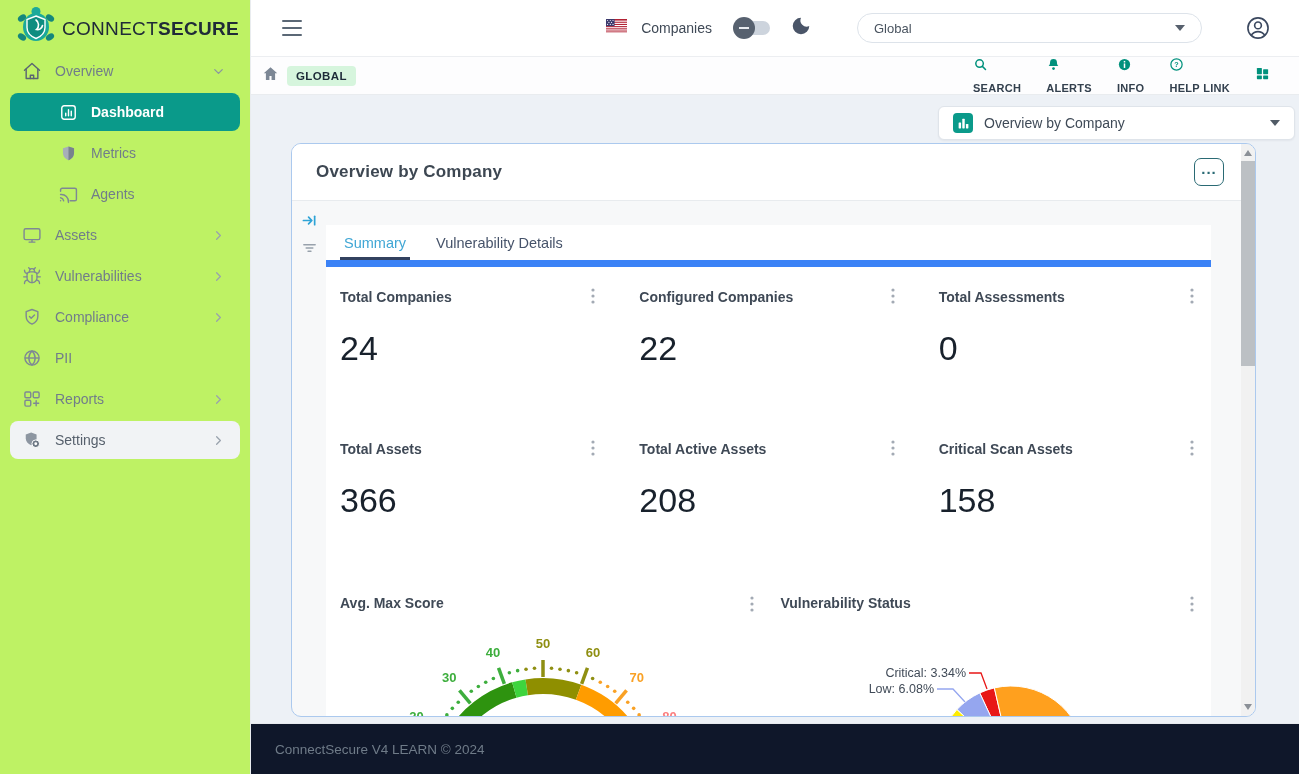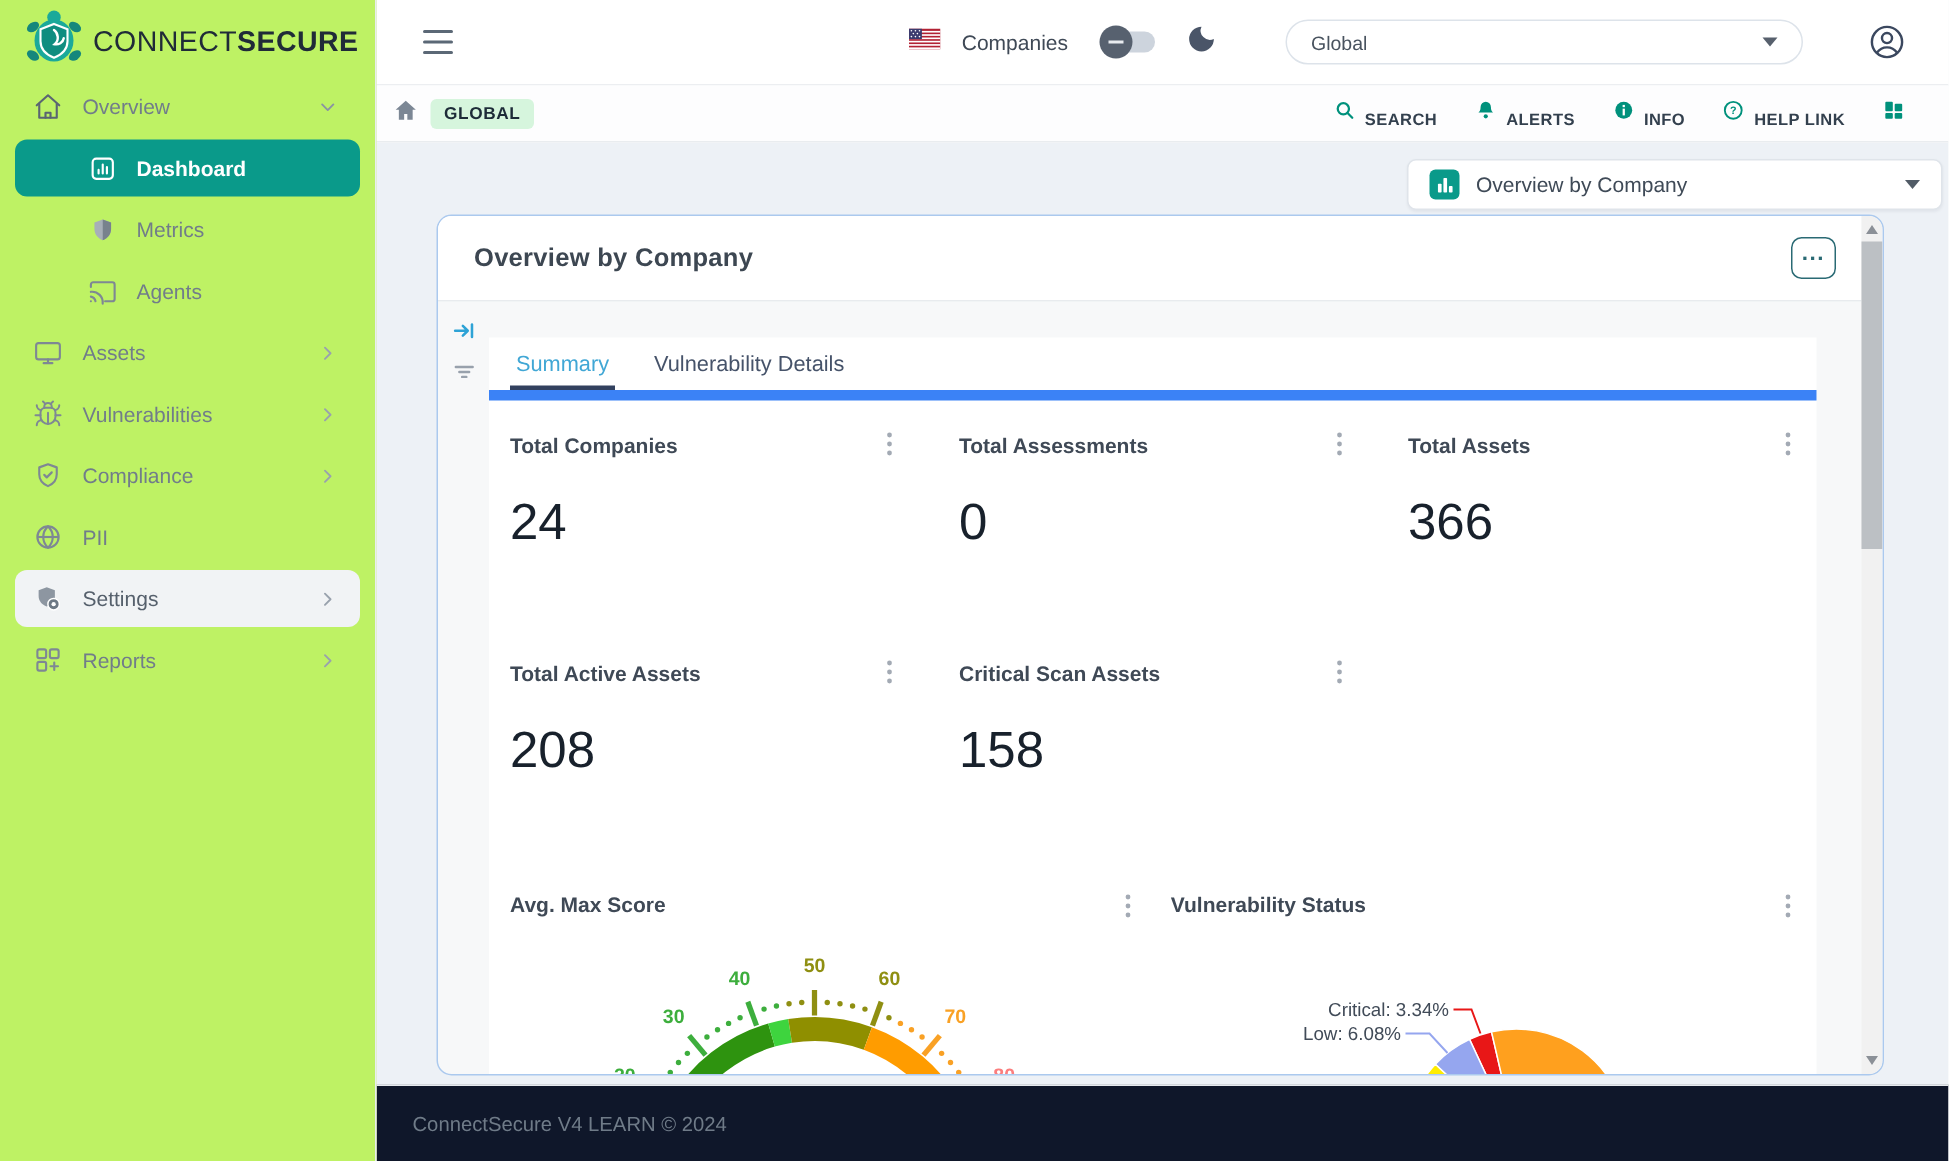--- a/index.html
+++ b/index.html
@@ -31,21 +31,21 @@
   .toggle { width:34px; height:14px; border-radius:7px; background:#cdd4dd; position:relative; cursor:pointer; margin:0 6px; }
   .toggle .knob { position:absolute; left:-3px; top:-4px; width:22px; height:22px; border-radius:50%; background:#57616f; }
   .toggle .knob::after { content:""; position:absolute; left:6px; top:10px; width:10px; height:2px; background:#e8ebef; }
   .scope-pill { margin-left:45px; width:345px; height:30px; border:1px solid #dde3ea; border-radius:15px; display:flex; align-items:center; padding:0 16px; font-size:13px; color:#49535f; cursor:pointer; }
   .scope-pill .caret { margin-left:auto; width:0; height:0; border-left:5px solid transparent; border-right:5px solid transparent; border-top:6px solid #57606d; }
   .profile-btn { margin-left:43px; cursor:pointer; display:flex; }
 
   .crumbbar { height:38px; min-height:38px; background:#fdfdfe; border-bottom:1px solid #e9ecef; display:flex; align-items:center; padding:0 29px 0 11px; }
   .crumb-badge { margin-left:8px; background:#d6f5dd; color:#1d2b38; font-size:11.5px; font-weight:700; letter-spacing:.4px; padding:4px 9px; border-radius:4px; cursor:pointer; }
   .crumb-actions { margin-left:auto; display:flex; align-items:center; gap:25px; }
-  .crumb-action { display:flex; align-items:flex-end; gap:6px; cursor:pointer; }
+  .crumb-action { display:flex; align-items:flex-start; gap:6px; cursor:pointer;flex-direction:column; }
   .crumb-action .ca-label { font-size:11px; font-weight:700; color:#33404e; letter-spacing:.3px; }
 
   .content { position:relative; flex:1; background:#edf1f6; }
   .view-select { position:absolute; right:4px; top:11px; width:357px; height:34px; background:#fff; border:1px solid #dfe4ea; border-radius:6px; box-shadow:0 1px 2px rgba(16,24,40,.05); display:flex; align-items:center; gap:11px; padding:0 14px; cursor:pointer; }
   .vs-icon { width:20px; height:20px; background:#0a9a8a; border-radius:4px; display:flex; align-items:center; justify-content:center; flex:none; }
   .vs-label { font-size:14px; color:#3f4a57; }
   .vs-caret { margin-left:auto; width:0; height:0; border-left:5px solid transparent; border-right:5px solid transparent; border-top:6px solid #515b66; }
 
   
   .widget { position:absolute; left:40px; top:48px; width:965px; height:574px; border:1px solid #abc9ee; border-radius:10px; background:#f7f8f9; display:flex; overflow:hidden; }
@@ -195,44 +195,44 @@
       <span class="nav-ic">
         <svg width="20" height="20" viewBox="0 0 24 24" fill="none" stroke="#7e8894" stroke-width="1.7">
             <circle cx="12" cy="12" r="8.5"></circle>
             <path d="M3.5 12h17"></path>
             <path d="M12 3.5c2.5 2.3 3.8 5.2 3.8 8.5s-1.3 6.2-3.8 8.5c-2.5-2.3-3.8-5.2-3.8-8.5s1.3-6.2 3.8-8.5z"></path>
           </svg>
       </span>
       <span class="nav-label">PII</span>
     </div>
 
-    <div class="nav-row highlight">
-      <span class="nav-ic">
-        <svg width="20" height="20" viewBox="0 0 24 24" fill="none" stroke="#7e8894" stroke-width="1.7" stroke-linejoin="round">
-            <path d="M11 3l6.5 2.3V10c0 4-2.6 6.9-6.5 8.4C7.1 16.9 4.5 14 4.5 10V5.3z" fill="#8d96a1" stroke="none"></path>
-            <circle cx="16.5" cy="16.5" r="4.6" fill="#6e7985" stroke="#fff" stroke-width="1.2"></circle>
-            <circle cx="16.5" cy="16.5" r="1.7" fill="#fff" stroke="none"></circle>
-          </svg>
-      </span>
-      <span class="nav-label">Settings</span>
-      <span class="chev"><svg width="15" height="15" viewBox="0 0 24 24" fill="none" stroke="#99a2ad" stroke-width="2" stroke-linecap="round" stroke-linejoin="round">
-            <path d="M9 6l6 6-6 6"></path>
-          </svg></span>
-    </div>
-
     <div class="nav-row">
       <span class="nav-ic">
         <svg width="20" height="20" viewBox="0 0 24 24" fill="none" stroke="#7e8894" stroke-width="1.7" stroke-linecap="round">
             <rect x="3.5" y="3.5" width="7" height="7" rx="1.5"></rect>
             <rect x="13.5" y="3.5" width="7" height="7" rx="1.5"></rect>
             <rect x="3.5" y="13.5" width="7" height="7" rx="1.5"></rect>
             <path d="M17 14v6M14 17h6"></path>
           </svg>
       </span>
       <span class="nav-label">Reports</span>
+      <span class="chev"><svg width="15" height="15" viewBox="0 0 24 24" fill="none" stroke="#99a2ad" stroke-width="2" stroke-linecap="round" stroke-linejoin="round">
+            <path d="M9 6l6 6-6 6"></path>
+          </svg></span>
+    </div>
+
+    <div class="nav-row highlight">
+      <span class="nav-ic">
+        <svg width="20" height="20" viewBox="0 0 24 24" fill="none" stroke="#7e8894" stroke-width="1.7" stroke-linejoin="round">
+            <path d="M11 3l6.5 2.3V10c0 4-2.6 6.9-6.5 8.4C7.1 16.9 4.5 14 4.5 10V5.3z" fill="#8d96a1" stroke="none"></path>
+            <circle cx="16.5" cy="16.5" r="4.6" fill="#6e7985" stroke="#fff" stroke-width="1.2"></circle>
+            <circle cx="16.5" cy="16.5" r="1.7" fill="#fff" stroke="none"></circle>
+          </svg>
+      </span>
+      <span class="nav-label">Settings</span>
       <span class="chev"><svg width="15" height="15" viewBox="0 0 24 24" fill="none" stroke="#99a2ad" stroke-width="2" stroke-linecap="round" stroke-linejoin="round">
             <path d="M9 6l6 6-6 6"></path>
           </svg></span>
     </div>
   </aside>
 
   <div class="main">
 
     <div class="topbar">
       <div class="burger">
@@ -385,20 +385,33 @@
                       <span class="stat-label">Total Companies</span>
                       <span class="kebab">
                         <svg width="4" height="16" viewBox="0 0 4 16" fill="#a3aab4">
                           <circle cx="2" cy="2" r="1.6"></circle>
                           <circle cx="2" cy="8" r="1.6"></circle>
                           <circle cx="2" cy="14" r="1.6"></circle>
                         </svg>
                       </span>
                     </div>
                   <div class="stat-value">24</div>
+                </div>
+                <div class="stat">
+                  <div class="stat-head">
+                      <span class="stat-label">Configured Companies</span>
+                      <span class="kebab">
+                        <svg width="4" height="16" viewBox="0 0 4 16" fill="#a3aab4">
+                          <circle cx="2" cy="2" r="1.6"></circle>
+                          <circle cx="2" cy="8" r="1.6"></circle>
+                          <circle cx="2" cy="14" r="1.6"></circle>
+                        </svg>
+                      </span>
+                    </div>
+                  <div class="stat-value">22</div>
                 </div>
                 <div class="stat">
                   <div class="stat-head">
                       <span class="stat-label">Total Assessments</span>
                       <span class="kebab">
                         <svg width="4" height="16" viewBox="0 0 4 16" fill="#a3aab4">
                           <circle cx="2" cy="2" r="1.6"></circle>
                           <circle cx="2" cy="8" r="1.6"></circle>
                           <circle cx="2" cy="14" r="1.6"></circle>
                         </svg>

